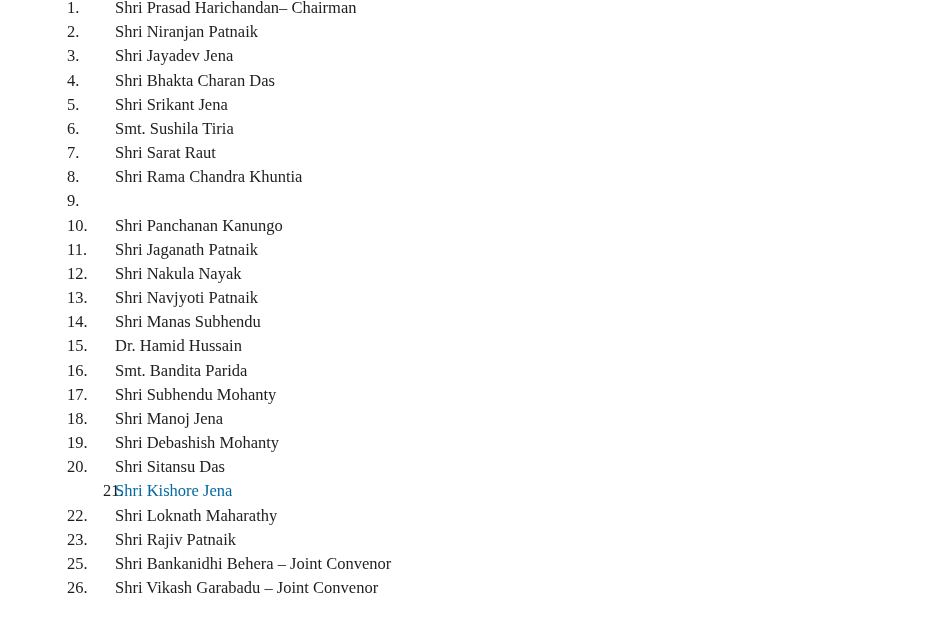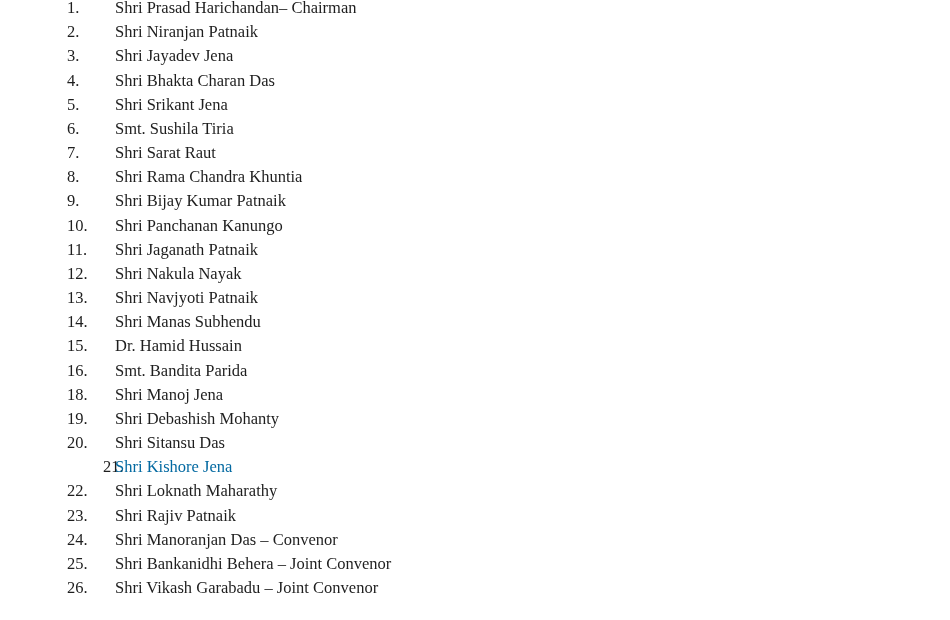--- a/index.html
+++ b/index.html
@@ -76,21 +76,20 @@
       <div class="row">
         <span class="num" style="color: rgb(30, 30, 30);">7.</span>
         <span class="name" style="color: rgb(30, 30, 30);">Shri Sarat Raut</span>
       </div>
       <div class="row">
         <span class="num" style="color: rgb(30, 30, 30);">8.</span>
         <span class="name" style="color: rgb(30, 30, 30);">Shri Rama Chandra Khuntia</span>
       </div>
       <div class="row">
         <span class="num" style="color: rgb(30, 30, 30);">9.</span>
-        <span class="name" style="color: rgb(30, 30, 30);">Shri Bijay Kumar Patnaik</span>
       </div>
       <div class="row">
         <span class="num" style="color: rgb(30, 30, 30);">10.</span>
         <span class="name" style="color: rgb(30, 30, 30);">Shri Panchanan Kanungo</span>
       </div>
       <div class="row">
         <span class="num" style="color: rgb(30, 30, 30);">11.</span>
         <span class="name" style="color: rgb(30, 30, 30);">Shri Jaganath Patnaik</span>
       </div>
       <div class="row">
@@ -107,20 +106,24 @@
       </div>
       <div class="row">
         <span class="num" style="color: rgb(30, 30, 30);">15.</span>
         <span class="name" style="color: rgb(30, 30, 30);">Dr. Hamid Hussain</span>
       </div>
       <div class="row">
         <span class="num" style="color: rgb(30, 30, 30);">16.</span>
         <span class="name" style="color: rgb(30, 30, 30);">Smt. Bandita Parida</span>
       </div>
       <div class="row">
+        <span class="num" style="color: rgb(30, 30, 30);">17.</span>
+        <span class="name" style="color: rgb(30, 30, 30);">Shri Subhendu Mohanty</span>
+      </div>
+      <div class="row">
         <span class="num" style="color: rgb(30, 30, 30);">18.</span>
         <span class="name" style="color: rgb(30, 30, 30);">Shri Manoj Jena</span>
       </div>
       <div class="row">
         <span class="num" style="color: rgb(30, 30, 30);">19.</span>
         <span class="name" style="color: rgb(30, 30, 30);">Shri Debashish Mohanty</span>
       </div>
       <div class="row">
         <span class="num" style="color: rgb(30, 30, 30);">20.</span>
         <span class="name" style="color: rgb(30, 30, 30);">Shri Sitansu Das</span>
@@ -131,24 +134,20 @@
       </div>
       <div class="row">
         <span class="num" style="color: rgb(30, 30, 30);">22.</span>
         <span class="name" style="color: rgb(30, 30, 30);">Shri Loknath Maharathy</span>
       </div>
       <div class="row">
         <span class="num" style="color: rgb(30, 30, 30);">23.</span>
         <span class="name" style="color: rgb(30, 30, 30);">Shri Rajiv Patnaik</span>
       </div>
       <div class="row">
-        <span class="num" style="color: rgb(30, 30, 30);">24.</span>
-        <span class="name" style="color: rgb(30, 30, 30);">Shri Manoranjan Das – Convenor</span>
-      </div>
-      <div class="row">
         <span class="num" style="color: rgb(30, 30, 30);">25.</span>
         <span class="name" style="color: rgb(30, 30, 30);">Shri Bankanidhi Behera – Joint Convenor</span>
       </div>
       <div class="row">
         <span class="num" style="color: rgb(30, 30, 30);">26.</span>
         <span class="name" style="color: rgb(30, 30, 30);">Shri Vikash Garabadu – Joint Convenor</span>
       </div>
     </div>
 </div>
 

